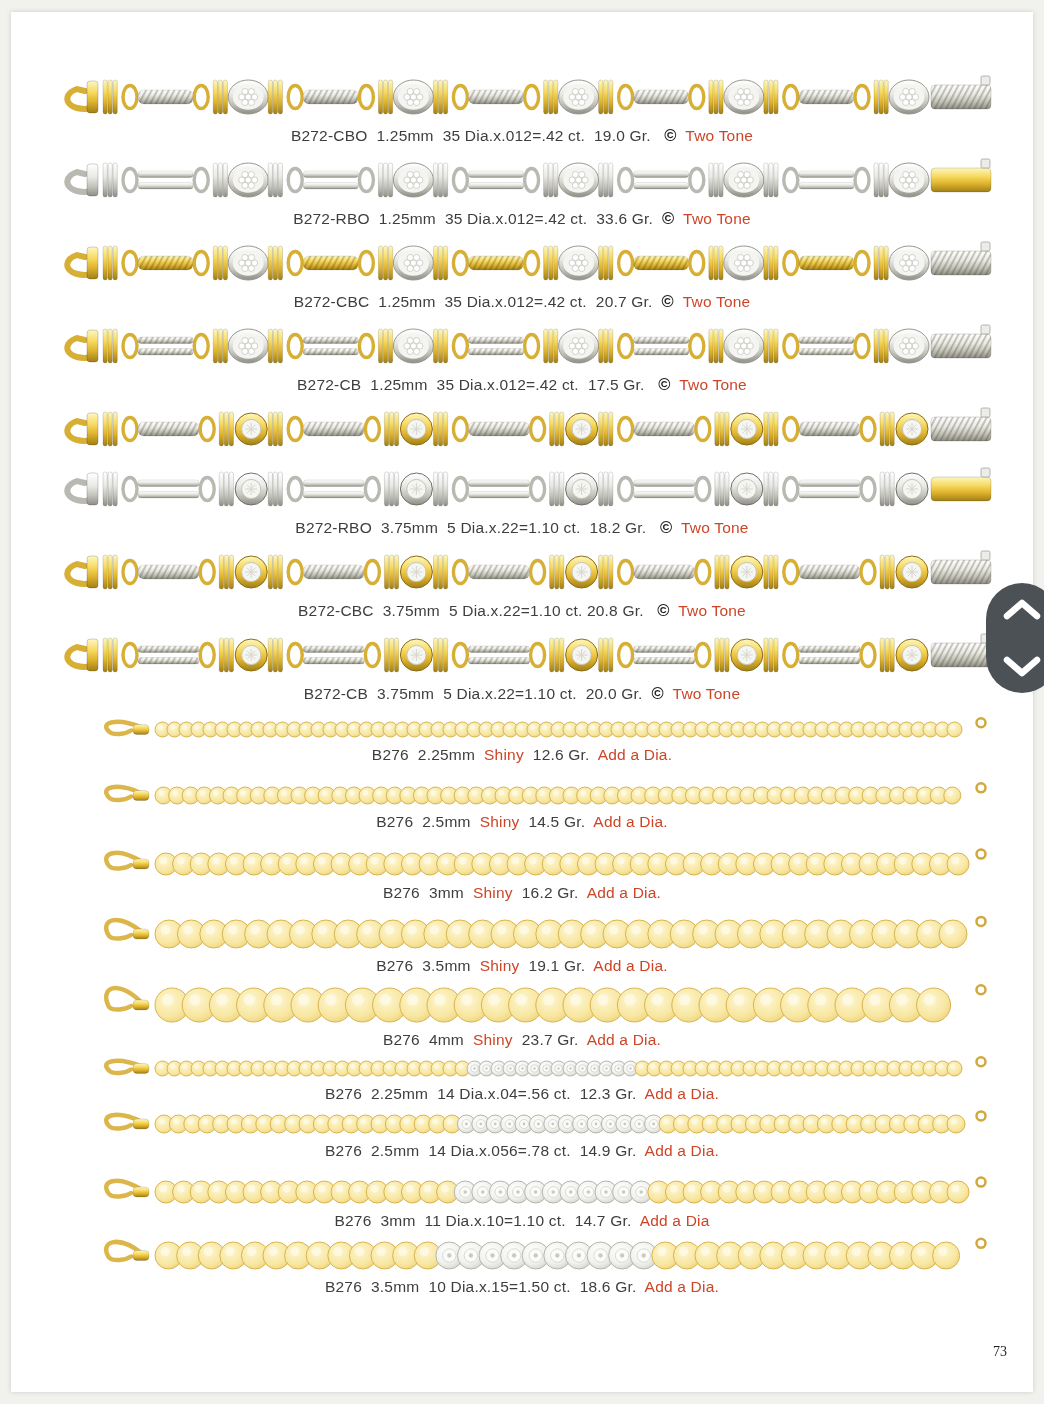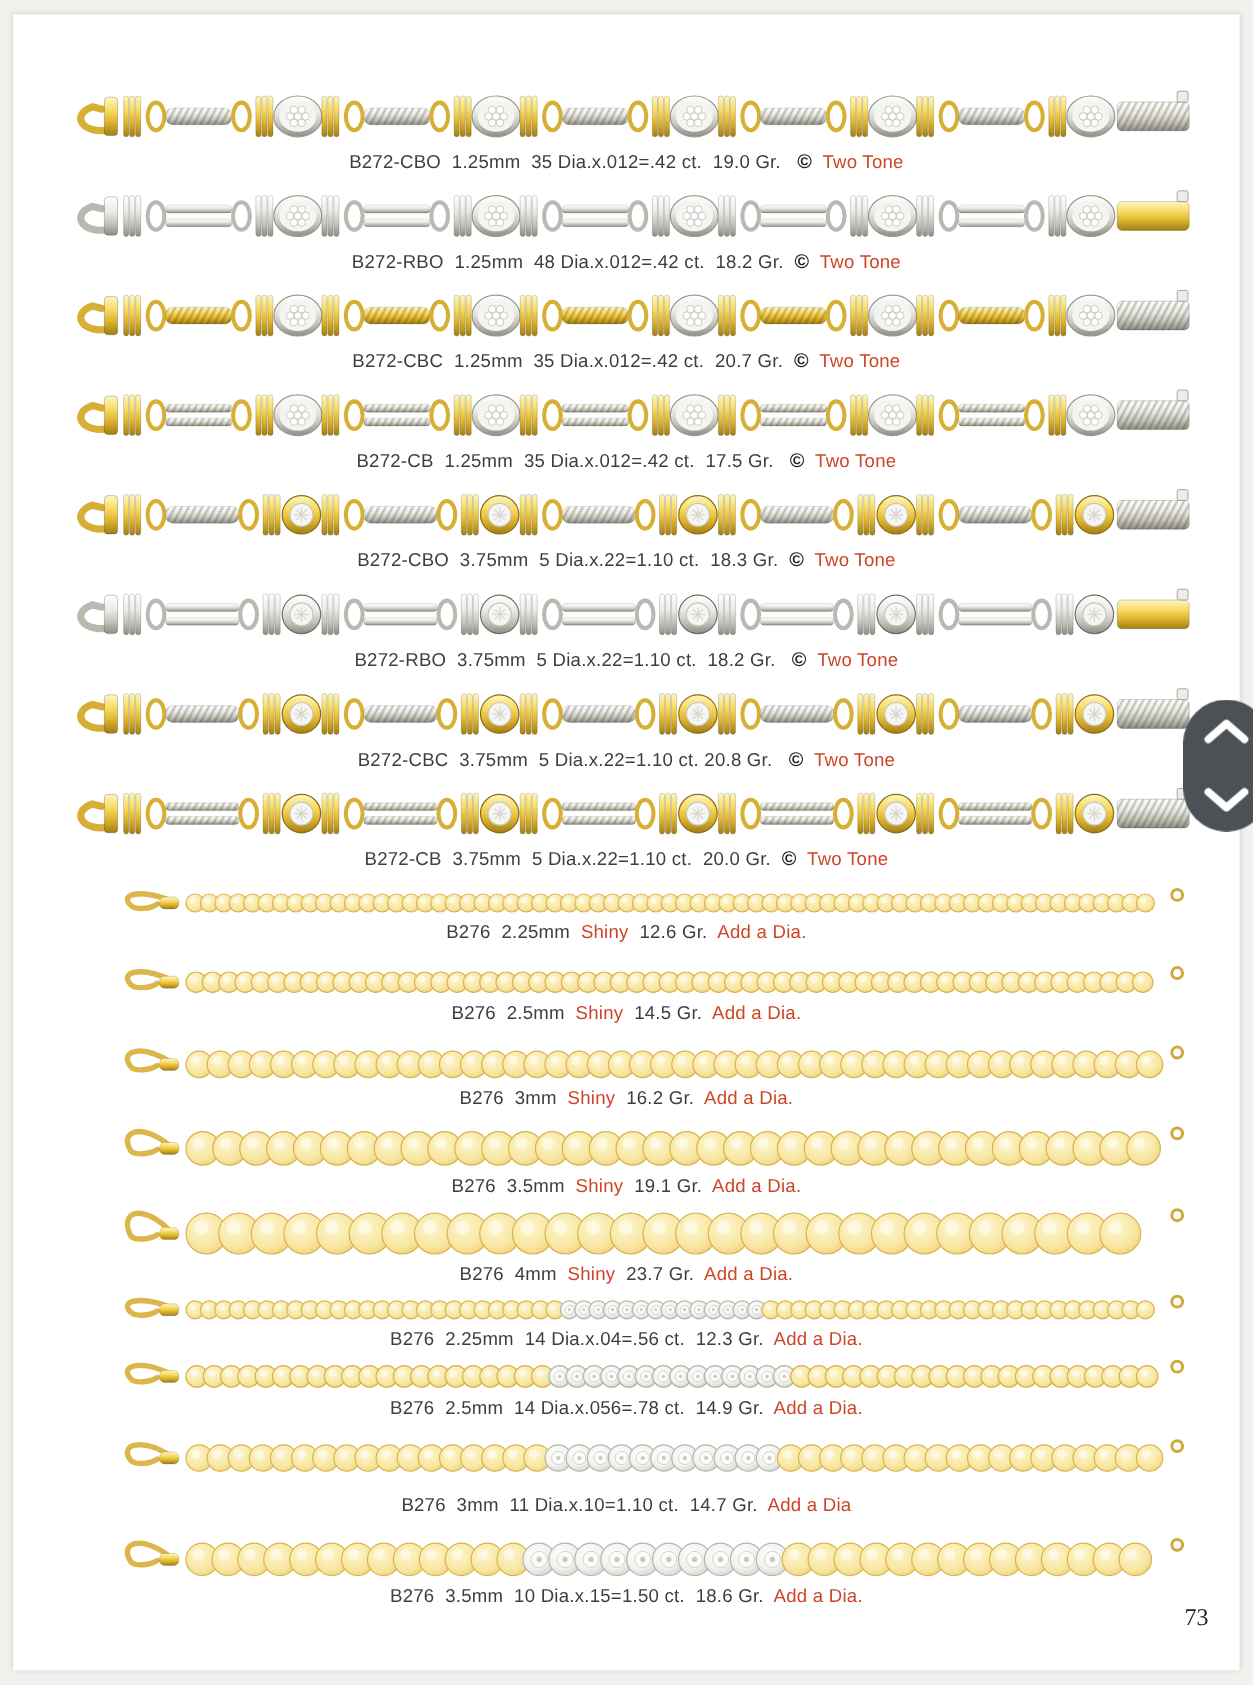--- a/index.html
+++ b/index.html
@@ -36,21 +36,21 @@
   }
   .caption span{white-space:pre;}
   .c-dark{color:#3e3e40;}
   .c-red{color:#cd4527;}
   .c-copyright{color:#232323;font-weight:bold;font-size:16.5px;}
   .page-number{
     position:absolute;
     right:26px;
     bottom:32px;
     font-family:"Liberation Serif", serif;
-    font-size:20px;
+    font-size:14px;
     color:#1f1f1f;
   }
   .scroll-pill{
     position:fixed;
     top:583px;
     right:-14px;
     width:72px;
     height:110px;
     background:#4c5156;
     border-radius:40px;
@@ -304,21 +304,21 @@
               <circle cx="868.4" cy="27" r="3.1" fill="#ffffff" stroke="#c2c2ba" stroke-width="0.7"></circle>
               <circle cx="855.6" cy="27" r="3.1" fill="#ffffff" stroke="#c2c2ba" stroke-width="0.7"></circle>
               <circle cx="865.2" cy="32.4" r="3.1" fill="#ffffff" stroke="#c2c2ba" stroke-width="0.7"></circle>
               <circle cx="858.8" cy="32.4" r="3.1" fill="#ffffff" stroke="#c2c2ba" stroke-width="0.7"></circle>
               <circle cx="865.2" cy="21.6" r="3.1" fill="#ffffff" stroke="#c2c2ba" stroke-width="0.7"></circle>
               <circle cx="858.8" cy="21.6" r="3.1" fill="#ffffff" stroke="#c2c2ba" stroke-width="0.7"></circle>
               <rect x="884" y="15" width="60" height="24" rx="4" fill="url(#gV)" stroke="rgba(0,0,0,.25)" stroke-width="0.6"></rect>
               <rect x="934" y="6" width="9" height="9" rx="1.5" fill="#ecece8" stroke="#9a9a92" stroke-width="0.7"></rect>
             </g>
           </svg></div>
-    <figcaption class="caption"><span class="c-dark">B272-RBO  1.25mm  48 Dia.x.012=.42 ct.  18.2 Gr.  </span><span class="c-copyright">©</span><span class="c-red">  Two Tone</span></figcaption>
+    <figcaption class="caption"><span class="c-dark">B272-RBO  1.25mm  35 Dia.x.012=.42 ct.  33.6 Gr.  </span><span class="c-copyright">©</span><span class="c-red">  Two Tone</span></figcaption>
   </figure>
       <figure class="row" style="margin-bottom: 8px;">
     <div class="art"><svg width="950" height="52" viewBox="0 0 950 52">
             <g>
               <path d="M46 38 C20 43 12 25 30 19 l8 2" fill="none" stroke="#d7af35" stroke-width="6" stroke-linecap="round"></path>
               <rect x="40" y="11" width="11" height="32" rx="3" fill="url(#gV)" stroke="rgba(0,0,0,.3)" stroke-width="0.6"></rect>
               <rect x="56" y="10" width="4.3" height="34" rx="2" fill="url(#gV)" stroke="rgba(0,0,0,.28)" stroke-width="0.5"></rect>
               <rect x="61" y="10" width="4.3" height="34" rx="2" fill="url(#gV)" stroke="rgba(0,0,0,.28)" stroke-width="0.5"></rect>
               <rect x="66" y="10" width="4.3" height="34" rx="2" fill="url(#gV)" stroke="rgba(0,0,0,.28)" stroke-width="0.5"></rect>
               <ellipse cx="83" cy="27" rx="7" ry="11.5" fill="none" stroke="#d7af35" stroke-width="3.4"></ellipse>
@@ -605,21 +605,20 @@
               <rect x="838" y="10" width="4.3" height="34" rx="2" fill="url(#gV)" stroke="rgba(0,0,0,.28)" stroke-width="0.5"></rect>
               <rect x="843" y="10" width="4.3" height="34" rx="2" fill="url(#gV)" stroke="rgba(0,0,0,.28)" stroke-width="0.5"></rect>
               <circle cx="865" cy="27" r="16" fill="url(#gV)" stroke="#8a6c14" stroke-width="1"></circle>
               <circle cx="865" cy="27" r="9.6" fill="#f5f5f1" stroke="#c6c6bf" stroke-width="1"></circle>
               <path d="M859 27 L871 27 M865 21 L865 33 M860.8 22.8 L869.2 31.2 M860.8 31.2 L869.2 22.8" stroke="#d6d6cf" stroke-width="1" fill="none"></path>
               <rect x="884" y="15" width="60" height="24" rx="4" fill="url(#sV)" stroke="rgba(0,0,0,.25)" stroke-width="0.6"></rect>
               <rect x="884" y="15" width="60" height="24" rx="4" fill="url(#rope)"></rect>
               <rect x="934" y="6" width="9" height="9" rx="1.5" fill="#ecece8" stroke="#9a9a92" stroke-width="0.7"></rect>
             </g>
           </svg></div>
-    <figcaption class="caption"><span class="c-dark">B272-CBO  3.75mm  5 Dia.x.22=1.10 ct.  18.3 Gr.  </span><span class="c-copyright">©</span><span class="c-red">  Two Tone</span></figcaption>
   </figure>
       <figure class="row" style="margin-bottom: 8px;">
     <div class="art"><svg width="950" height="52" viewBox="0 0 950 52">
             <g>
               <path d="M46 38 C20 43 12 25 30 19 l8 2" fill="none" stroke="#b9b9b1" stroke-width="6" stroke-linecap="round"></path>
               <rect x="40" y="11" width="11" height="32" rx="3" fill="url(#sV)" stroke="rgba(0,0,0,.3)" stroke-width="0.6"></rect>
               <rect x="56" y="10" width="4.3" height="34" rx="2" fill="url(#sV)" stroke="rgba(0,0,0,.28)" stroke-width="0.5"></rect>
               <rect x="61" y="10" width="4.3" height="34" rx="2" fill="url(#sV)" stroke="rgba(0,0,0,.28)" stroke-width="0.5"></rect>
               <rect x="66" y="10" width="4.3" height="34" rx="2" fill="url(#sV)" stroke="rgba(0,0,0,.28)" stroke-width="0.5"></rect>
               <ellipse cx="83" cy="27" rx="7" ry="11.5" fill="none" stroke="#b9b9b1" stroke-width="3.4"></ellipse>
@@ -1665,21 +1664,21 @@
               <circle cx="877.95" cy="17.3" r="3.15" fill="rgba(255,255,255,.45)"></circle>
               <circle cx="894.6" cy="20" r="9" fill="url(#gD)" stroke="#d9b44e" stroke-width="1"></circle>
               <circle cx="892.35" cy="17.3" r="3.15" fill="rgba(255,255,255,.45)"></circle>
               <circle cx="909" cy="20" r="9" fill="url(#gD)" stroke="#d9b44e" stroke-width="1"></circle>
               <circle cx="906.75" cy="17.3" r="3.15" fill="rgba(255,255,255,.45)"></circle>
               <circle cx="934" cy="11.9" r="4.5" fill="none" stroke="#d0a83c" stroke-width="2.5"></circle>
             </g>
           </svg></div>
     <figcaption class="caption"><span class="c-dark">B276  2.5mm  14 Dia.x.056=.78 ct.  14.9 Gr.  </span><span class="c-red">Add a Dia.</span></figcaption>
   </figure>
-      <figure class="row" style="margin-bottom: 10px; gap: 11px;">
+      <figure class="row" style="margin-bottom: 0;">
     <div class="art"><svg width="950" height="38" viewBox="0 0 950 38">
             <g>
               <path d="M95 20 C70 4.399999999999999 52 11 62 24 C66 28 78 27 84 23" fill="none" stroke="#dcb64a" stroke-width="4.5" stroke-linecap="round"></path>
               <rect x="86" y="17" width="16" height="10" rx="4" fill="url(#gV)" stroke="rgba(0,0,0,.25)" stroke-width="0.5"></rect>
               <circle cx="119" cy="22" r="11" fill="url(#gD)" stroke="#d9b44e" stroke-width="1"></circle>
               <circle cx="116.25" cy="18.7" r="3.8499999999999996" fill="rgba(255,255,255,.45)"></circle>
               <circle cx="136.6" cy="22" r="11" fill="url(#gD)" stroke="#d9b44e" stroke-width="1"></circle>
               <circle cx="133.85" cy="18.7" r="3.8499999999999996" fill="rgba(255,255,255,.45)"></circle>
               <circle cx="154.2" cy="22" r="11" fill="url(#gD)" stroke="#d9b44e" stroke-width="1"></circle>
               <circle cx="151.45" cy="18.7" r="3.8499999999999996" fill="rgba(255,255,255,.45)"></circle>

